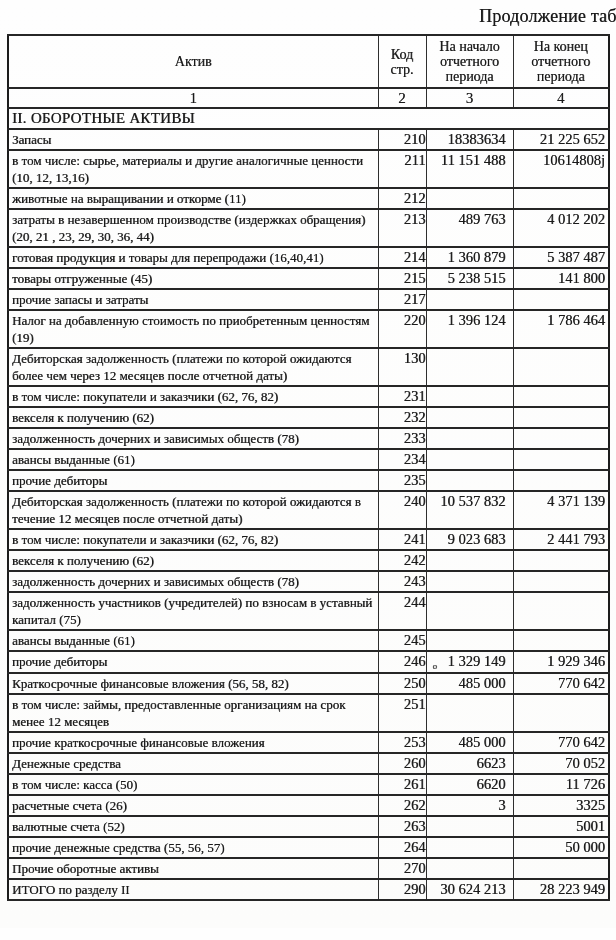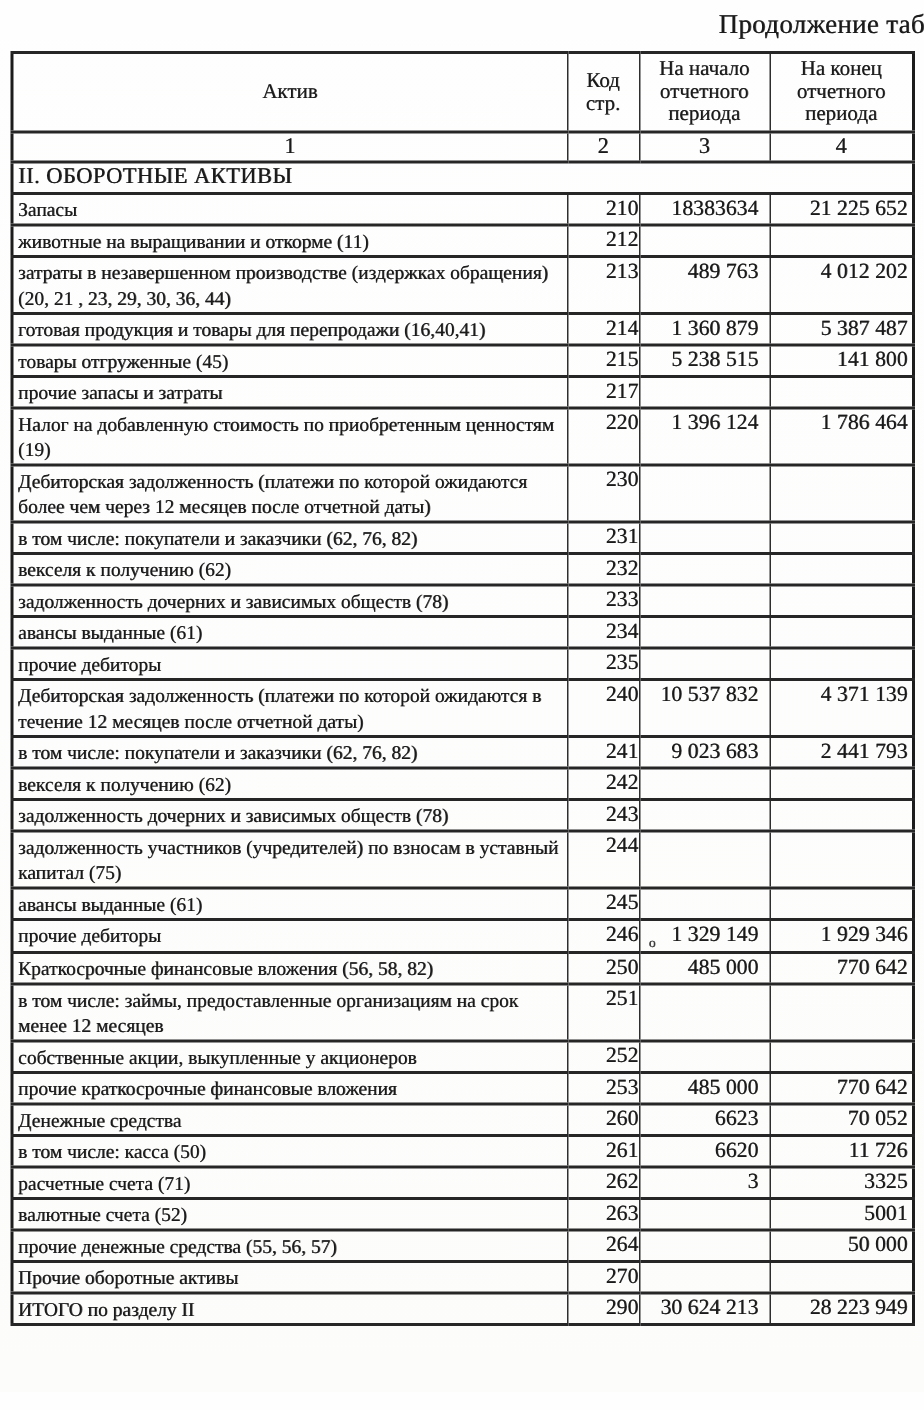--- a/index.html
+++ b/index.html
@@ -135,20 +135,26 @@
       <tr class="section">
         <td colspan="4">II. ОБОРОТНЫЕ АКТИВЫ</td>
       </tr>
     <tr>
           <td class="asset">Запасы</td>
           <td class="code">210</td>
           <td class="num">18383634</td>
           <td class="num end">21 225 652</td>
         </tr>
         <tr>
+          <td class="asset">в том числе: сырье, материалы и другие аналогичные ценности (10, 12, 13,16)</td>
+          <td class="code">211</td>
+          <td class="num">11 151 488</td>
+          <td class="num end">10614808j</td>
+        </tr>
+        <tr>
           <td class="asset">животные на выращивании и откорме (11)</td>
           <td class="code">212</td>
           <td class="num"></td>
           <td class="num end"></td>
         </tr>
         <tr>
           <td class="asset">затраты в незавершенном производстве (издержках обращения) (20, 21 , 23, 29, 30, 36, 44)</td>
           <td class="code">213</td>
           <td class="num">489 763</td>
           <td class="num end">4 012 202</td>
@@ -172,21 +178,21 @@
           <td class="num end"></td>
         </tr>
         <tr>
           <td class="asset">Налог на добавленную стоимость по приобретенным ценностям (19)</td>
           <td class="code">220</td>
           <td class="num">1 396 124</td>
           <td class="num end">1 786 464</td>
         </tr>
         <tr>
           <td class="asset">Дебиторская задолженность (платежи по которой ожидаются более чем через 12 месяцев после отчетной даты)</td>
-          <td class="code">230</td>
+          <td class="code">130</td>
           <td class="num"></td>
           <td class="num end"></td>
         </tr>
         <tr>
           <td class="asset">в том числе: покупатели и заказчики (62, 76, 82)</td>
           <td class="code">231</td>
           <td class="num"></td>
           <td class="num end"></td>
         </tr>
         <tr>
@@ -261,45 +267,39 @@
           <td class="num">485 000</td>
           <td class="num end">770 642</td>
         </tr>
         <tr>
           <td class="asset">в том числе: займы, предоставленные организациям на срок менее 12 месяцев</td>
           <td class="code">251</td>
           <td class="num"></td>
           <td class="num end"></td>
         </tr>
         <tr>
-          <td class="asset">собственные акции, выкупленные у акционеров</td>
-          <td class="code">252</td>
-          <td class="num"></td>
-          <td class="num end"></td>
-        </tr>
-        <tr>
           <td class="asset">прочие краткосрочные финансовые вложения</td>
           <td class="code">253</td>
           <td class="num">485 000</td>
           <td class="num end">770 642</td>
         </tr>
         <tr>
           <td class="asset">Денежные средства</td>
           <td class="code">260</td>
           <td class="num">6623</td>
           <td class="num end">70 052</td>
         </tr>
         <tr>
           <td class="asset">в том числе: касса (50)</td>
           <td class="code">261</td>
           <td class="num">6620</td>
           <td class="num end">11 726</td>
         </tr>
         <tr>
-          <td class="asset">расчетные счета (71)</td>
+          <td class="asset">расчетные счета (26)</td>
           <td class="code">262</td>
           <td class="num">3</td>
           <td class="num end">3325</td>
         </tr>
         <tr>
           <td class="asset">валютные счета (52)</td>
           <td class="code">263</td>
           <td class="num"></td>
           <td class="num end">5001</td>
         </tr>

